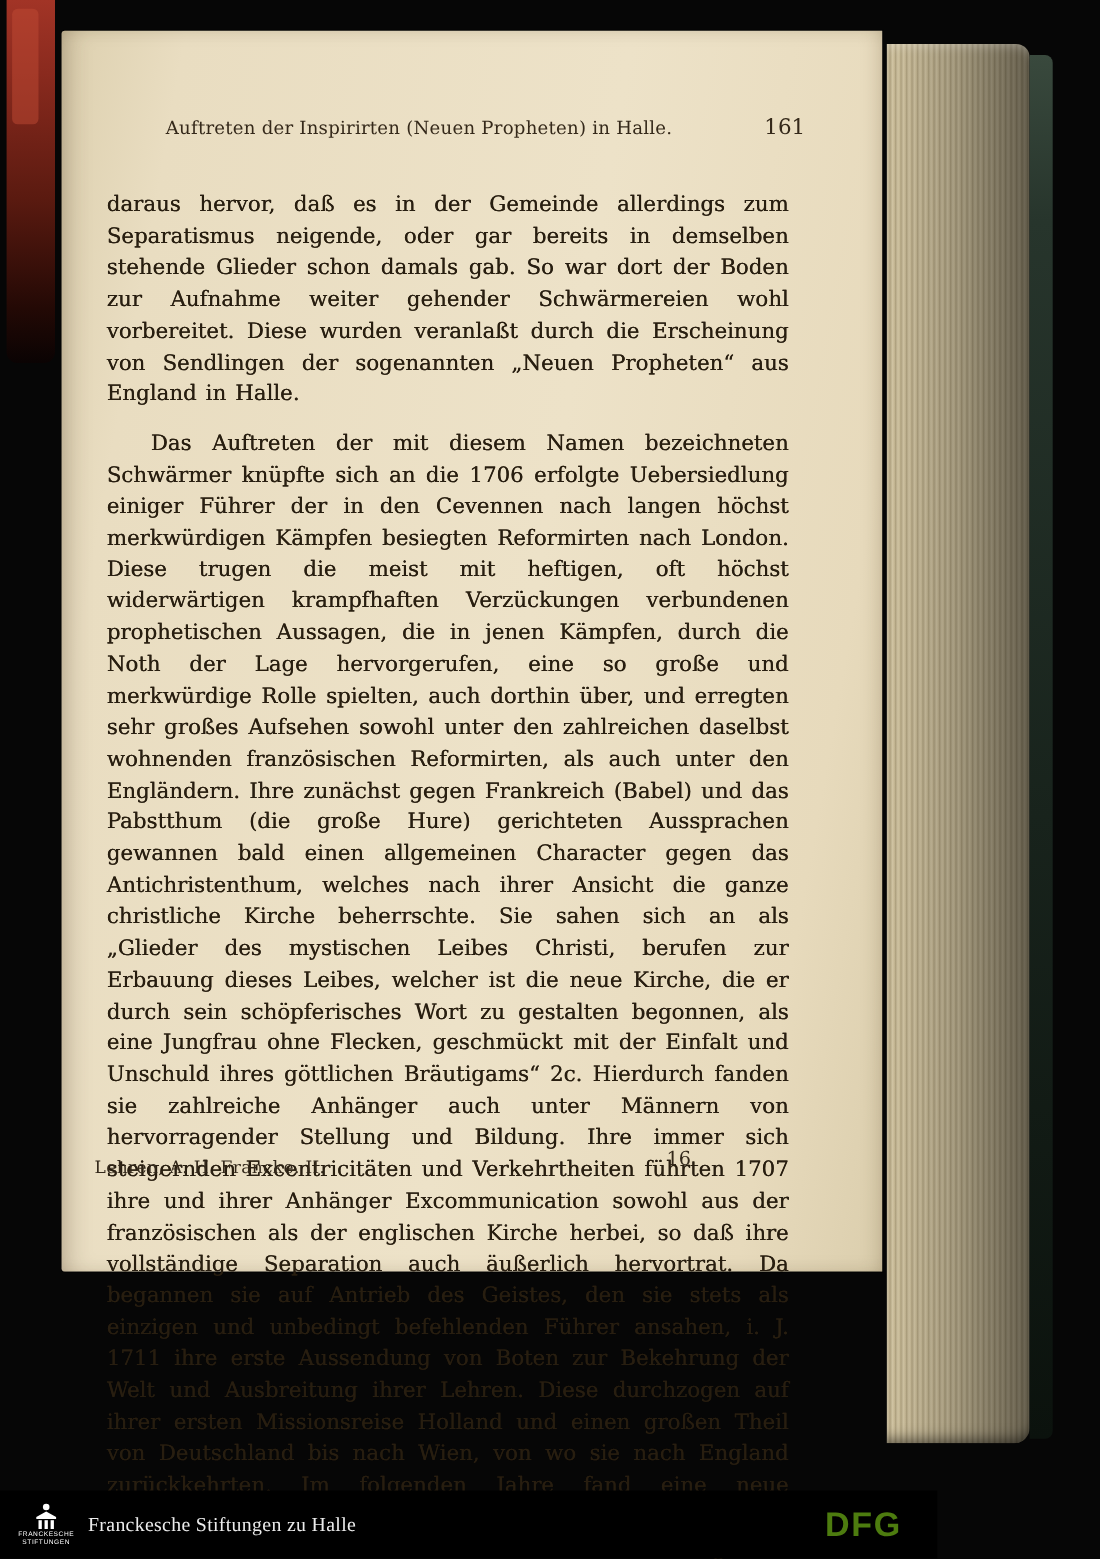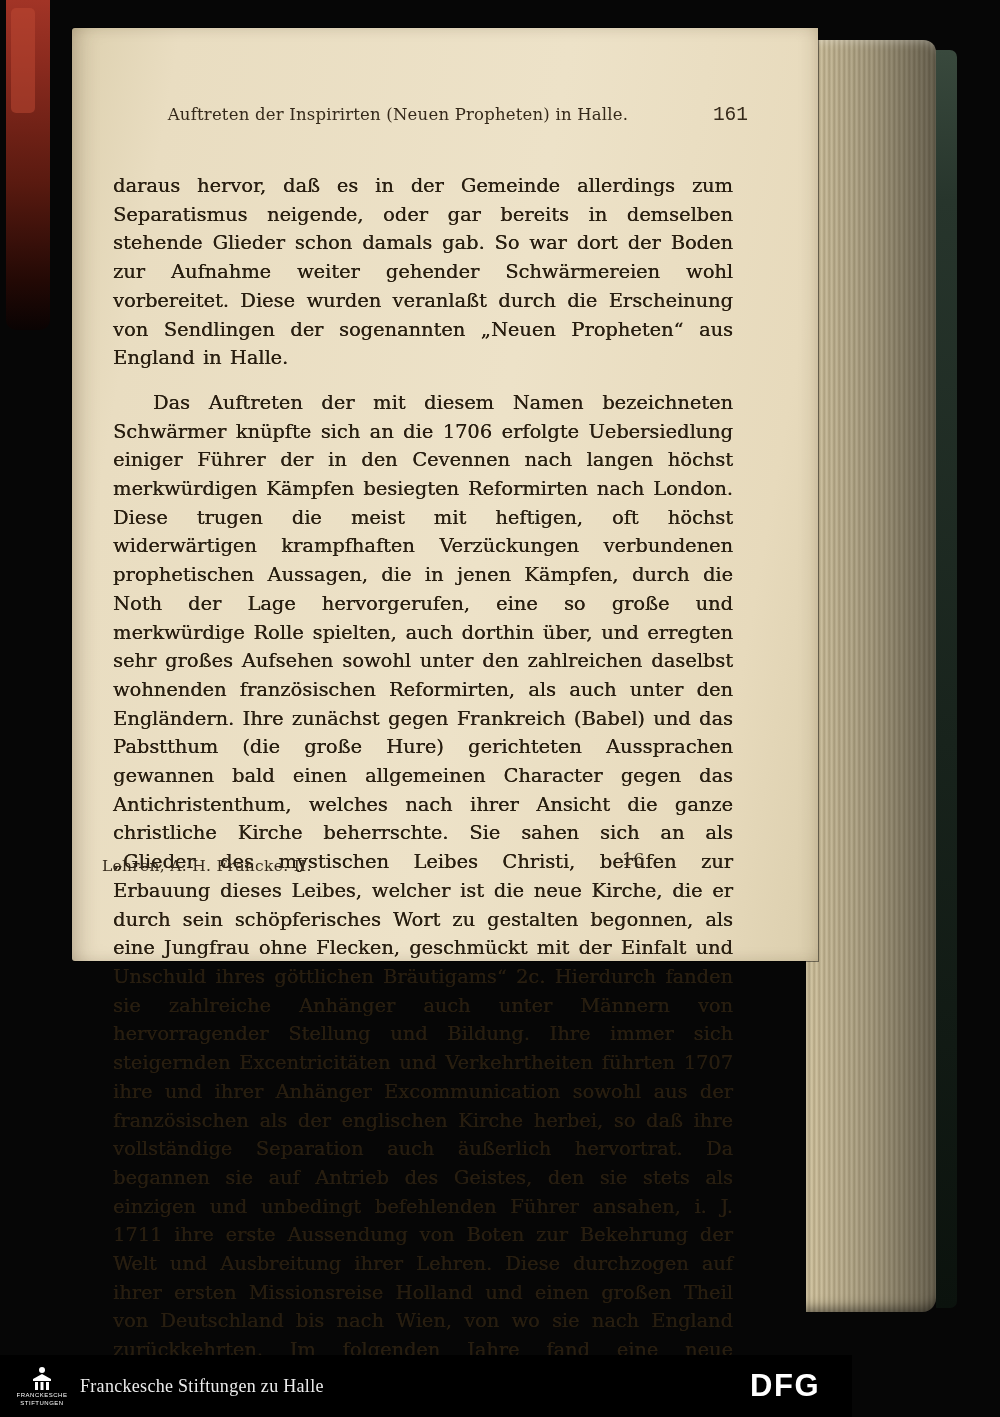--- a/index.html
+++ b/index.html
@@ -20,52 +20,52 @@
       repeating-linear-gradient(90deg,#d8cba9 0px,#cdbf9b 2px,#b4a683 3px,#d1c4a2 5px);
     border-radius:0 12px 14px 0;
     box-shadow:inset 0 8px 10px -6px rgba(255,255,255,.3), inset 0 -10px 12px -6px rgba(0,0,0,.5);}
 
   
   .cover-edge{position:absolute;left:936px;top:50px;width:21px;height:1258px;
     background:linear-gradient(180deg,#39493d 0%,#27352c 12%,#18231c 55%,#0b120d 100%);
     border-radius:0 7px 7px 0;}
 
   
-  .page{position:absolute;left:72px;top:28px;width:746px;height:933px;
+  .page{position:absolute;left:56px;top:28px;width:746px;height:1128px;
     background:linear-gradient(100deg,#ddd0af 0%,#e9ddc1 12%,#ede2c8 55%,#e7dabc 86%,#dbcead 100%);
     box-shadow:inset 14px 0 26px -14px rgba(60,40,20,.4),
                inset -10px 0 20px -12px rgba(80,60,30,.35),
                0 0 0 1px rgba(0,0,0,.45);
     border-radius:3px 0 0 3px;}
 
   .page-header{position:absolute;top:76px;left:25px;right:70px;display:flex;align-items:baseline;
     color:#35291a;}
   .header-title{flex:1;text-align:center;font-size:16.5px;letter-spacing:.2px;}
-  .header-pagenum{margin-left:14px;font-size:19.5px;text-align:left;font-family:Liberation Mono, monospace;}
+  .header-pagenum{margin-left:14px;font-size:19.5px;text-align:left;}
 
   .page-body{position:absolute;top:128px;left:25px;width:652px;color:#281e10;
     font-size:19.4px;line-height:28.7px;text-align:justify;word-spacing:2px;
     text-shadow:0.25px 0 0 currentColor;}
   .page-body p{margin:16px;}
   .page-body p + p{text-indent:40px;}
 
   .page-footer{position:absolute;bottom:86px;left:30px;width:652px;color:#33281a;}
   .footer-signature{font-size:15.5px;letter-spacing:.3px;}
   .footer-sheet-number{position:absolute;left:520px;top:-7px;font-size:17.5px;}
 
   
   .footer-bar{position:absolute;left:0;bottom:0;width:852px;height:62px;background:#000;
     display:flex;align-items:center;}
   .logo-block{margin-left:18px;display:flex;flex-direction:column;align-items:center;width:48px;cursor:pointer;}
   .logo-block svg{display:block;}
   .logo-caption{font-family:"Liberation Sans", sans-serif;font-size:6px;line-height:6.5px;
     color:#ffffff;letter-spacing:.5px;text-align:center;margin-top:2px;}
   .institution{margin-left:14px;color:#ececec;font-size:18px;font-family:"Liberation Serif", serif;
     letter-spacing:.3px;cursor:pointer;}
-  .dfg-logo{margin-left:auto;margin-right:32px;color:#ffffff;font-size:31px;font-weight:bold;
+  .dfg-logo{margin-left:auto;margin-right:32px;color:#4d7c0f;font-size:31px;font-weight:bold;
     font-family:"Liberation Sans", sans-serif;letter-spacing:1.5px;cursor:pointer;}
 </style>
 </head>
 <body>
 
 <div class="stage">
 
   <div class="book-spine"></div>
   <div class="page-edges"></div>
   <div class="cover-edge"></div>

